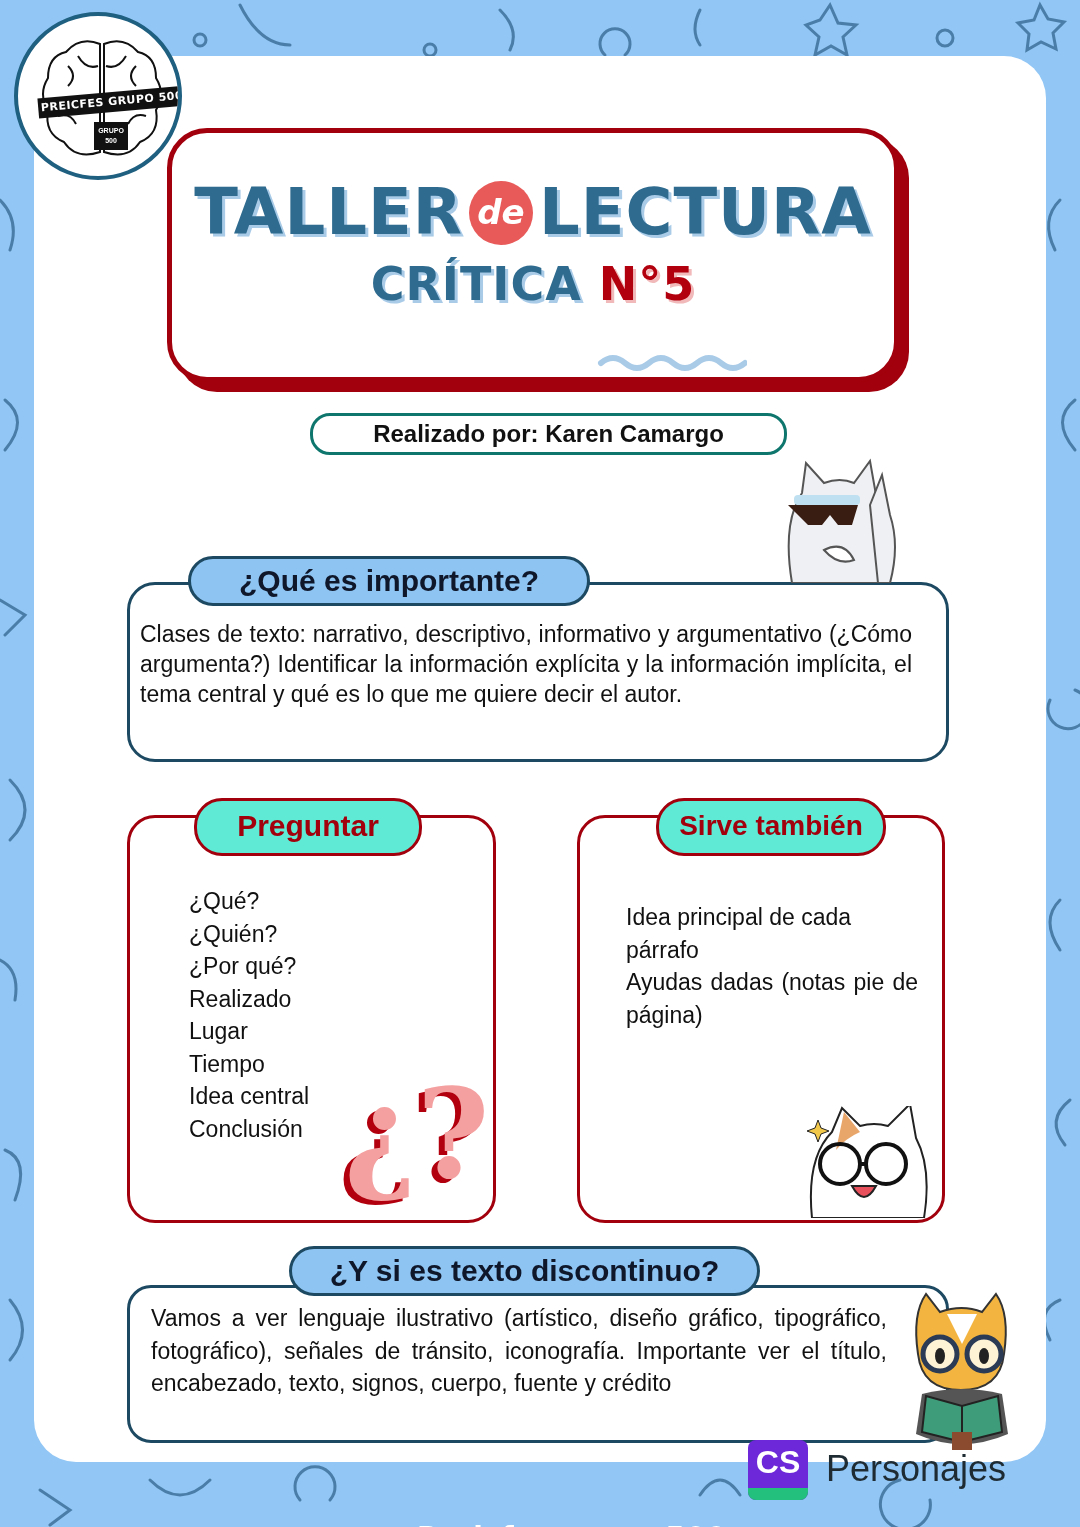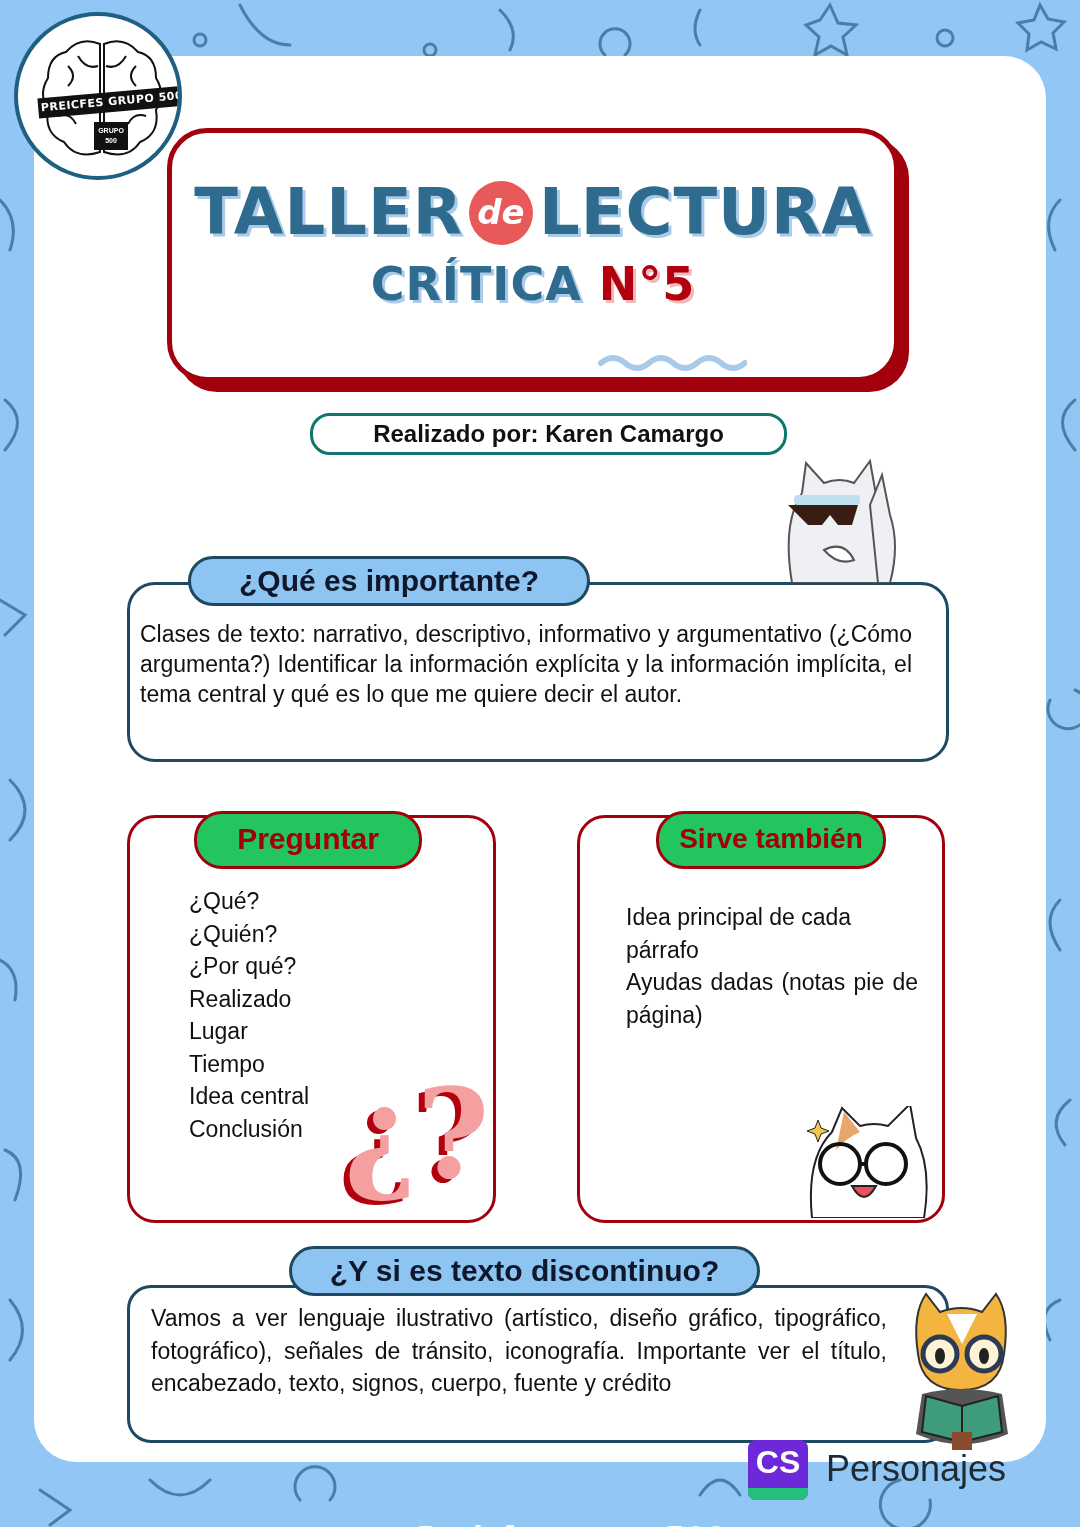--- a/index.html
+++ b/index.html
@@ -64,21 +64,21 @@
   .card {
     position: absolute; background: #fff; border-radius: 28px;
   }
   .card.blue { border: 3px solid #1d4a62; }
   .card.red { border: 3px solid #a2000c; }
   .pill {
     position: absolute; text-align: center; font-weight: bold; z-index: 4;
     border-radius: 28px;
   }
   .pill.blue { background: #8ec4f2; border: 3px solid #1d4a62; color: #0f172a; text-align: center; }
-  .pill.red { background: #22c55e; border: 3px solid #a2000c; color: #a2000c; margin-top: 13px; }
+  .pill.red { background: #5eead4; border: 3px solid #a2000c; color: #a2000c; }
   .body-text {
     position: absolute; font-size: 23px; color: #111; line-height: 30px;
     text-align: justify; text-align-last: left;
   }
   .list { position: absolute; font-size: 23px; color: #111; line-height: 32.5px; list-style: none; }
   .footer-handle {
     position: absolute; left: 388px; top: 1478px; color: #fff;
     font-weight: bold; font-size: 28px; letter-spacing: 1px;
     font-family: "DejaVu Sans", sans-serif;
     margin-top: 43px;

